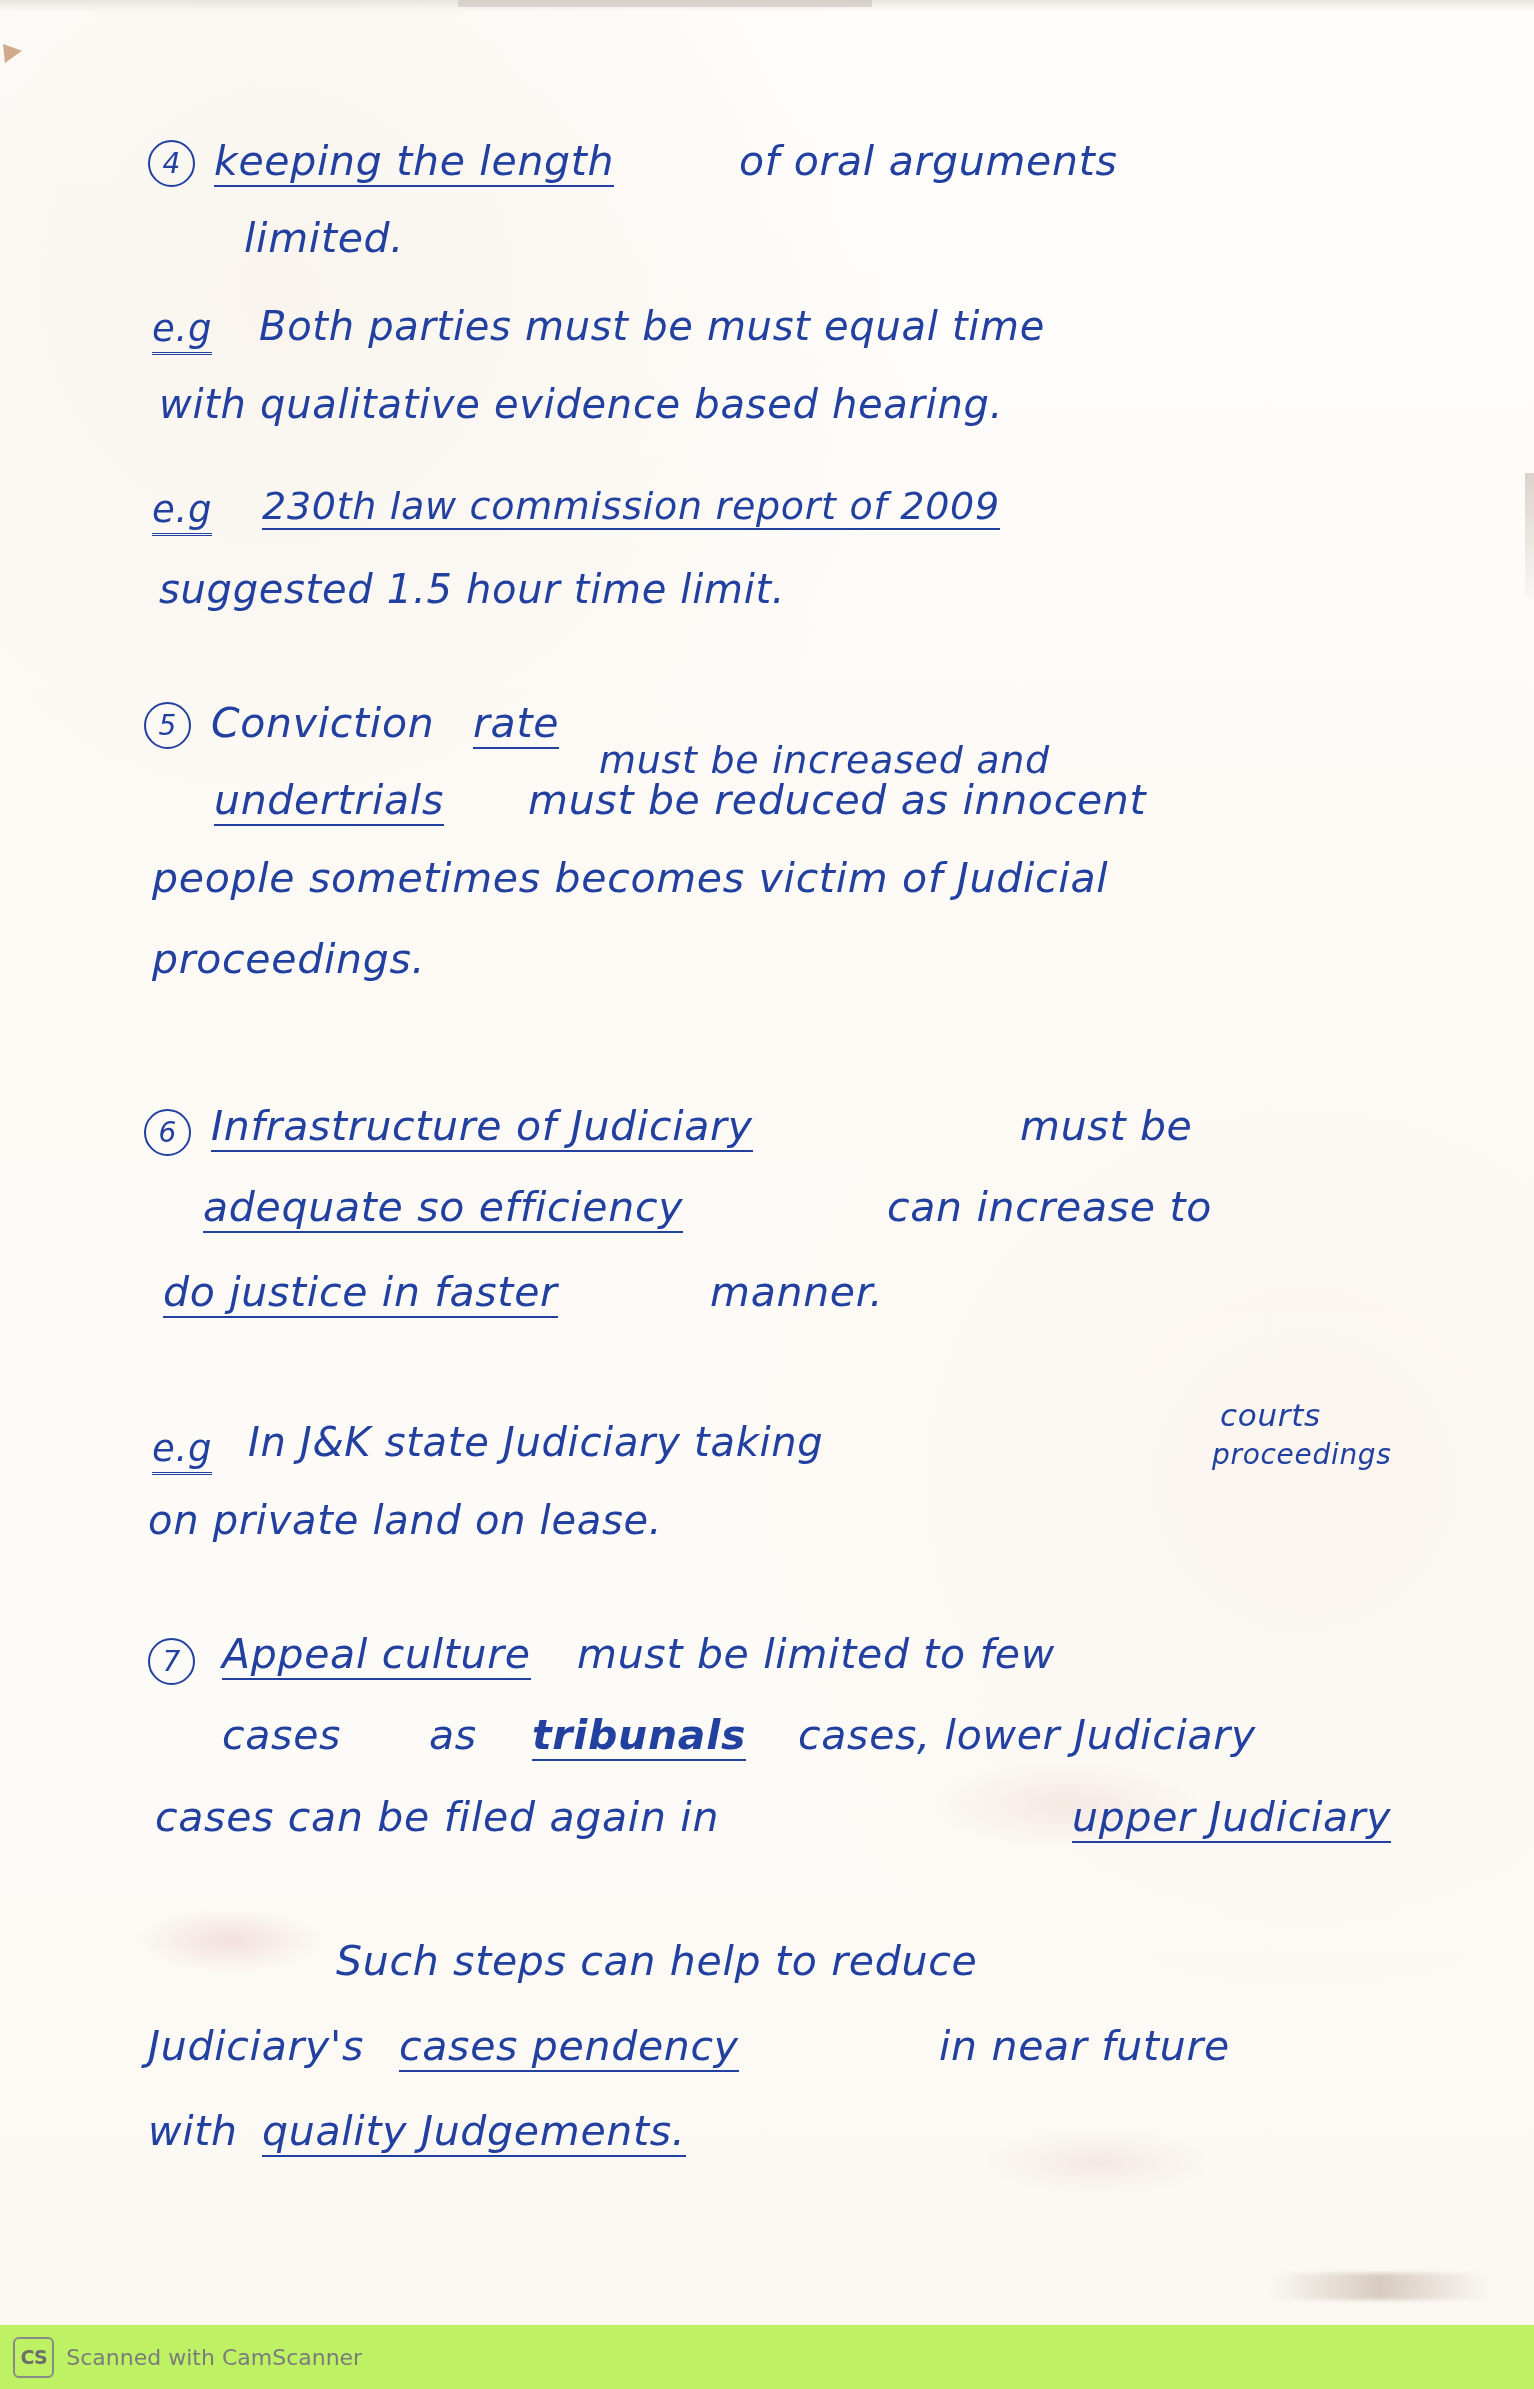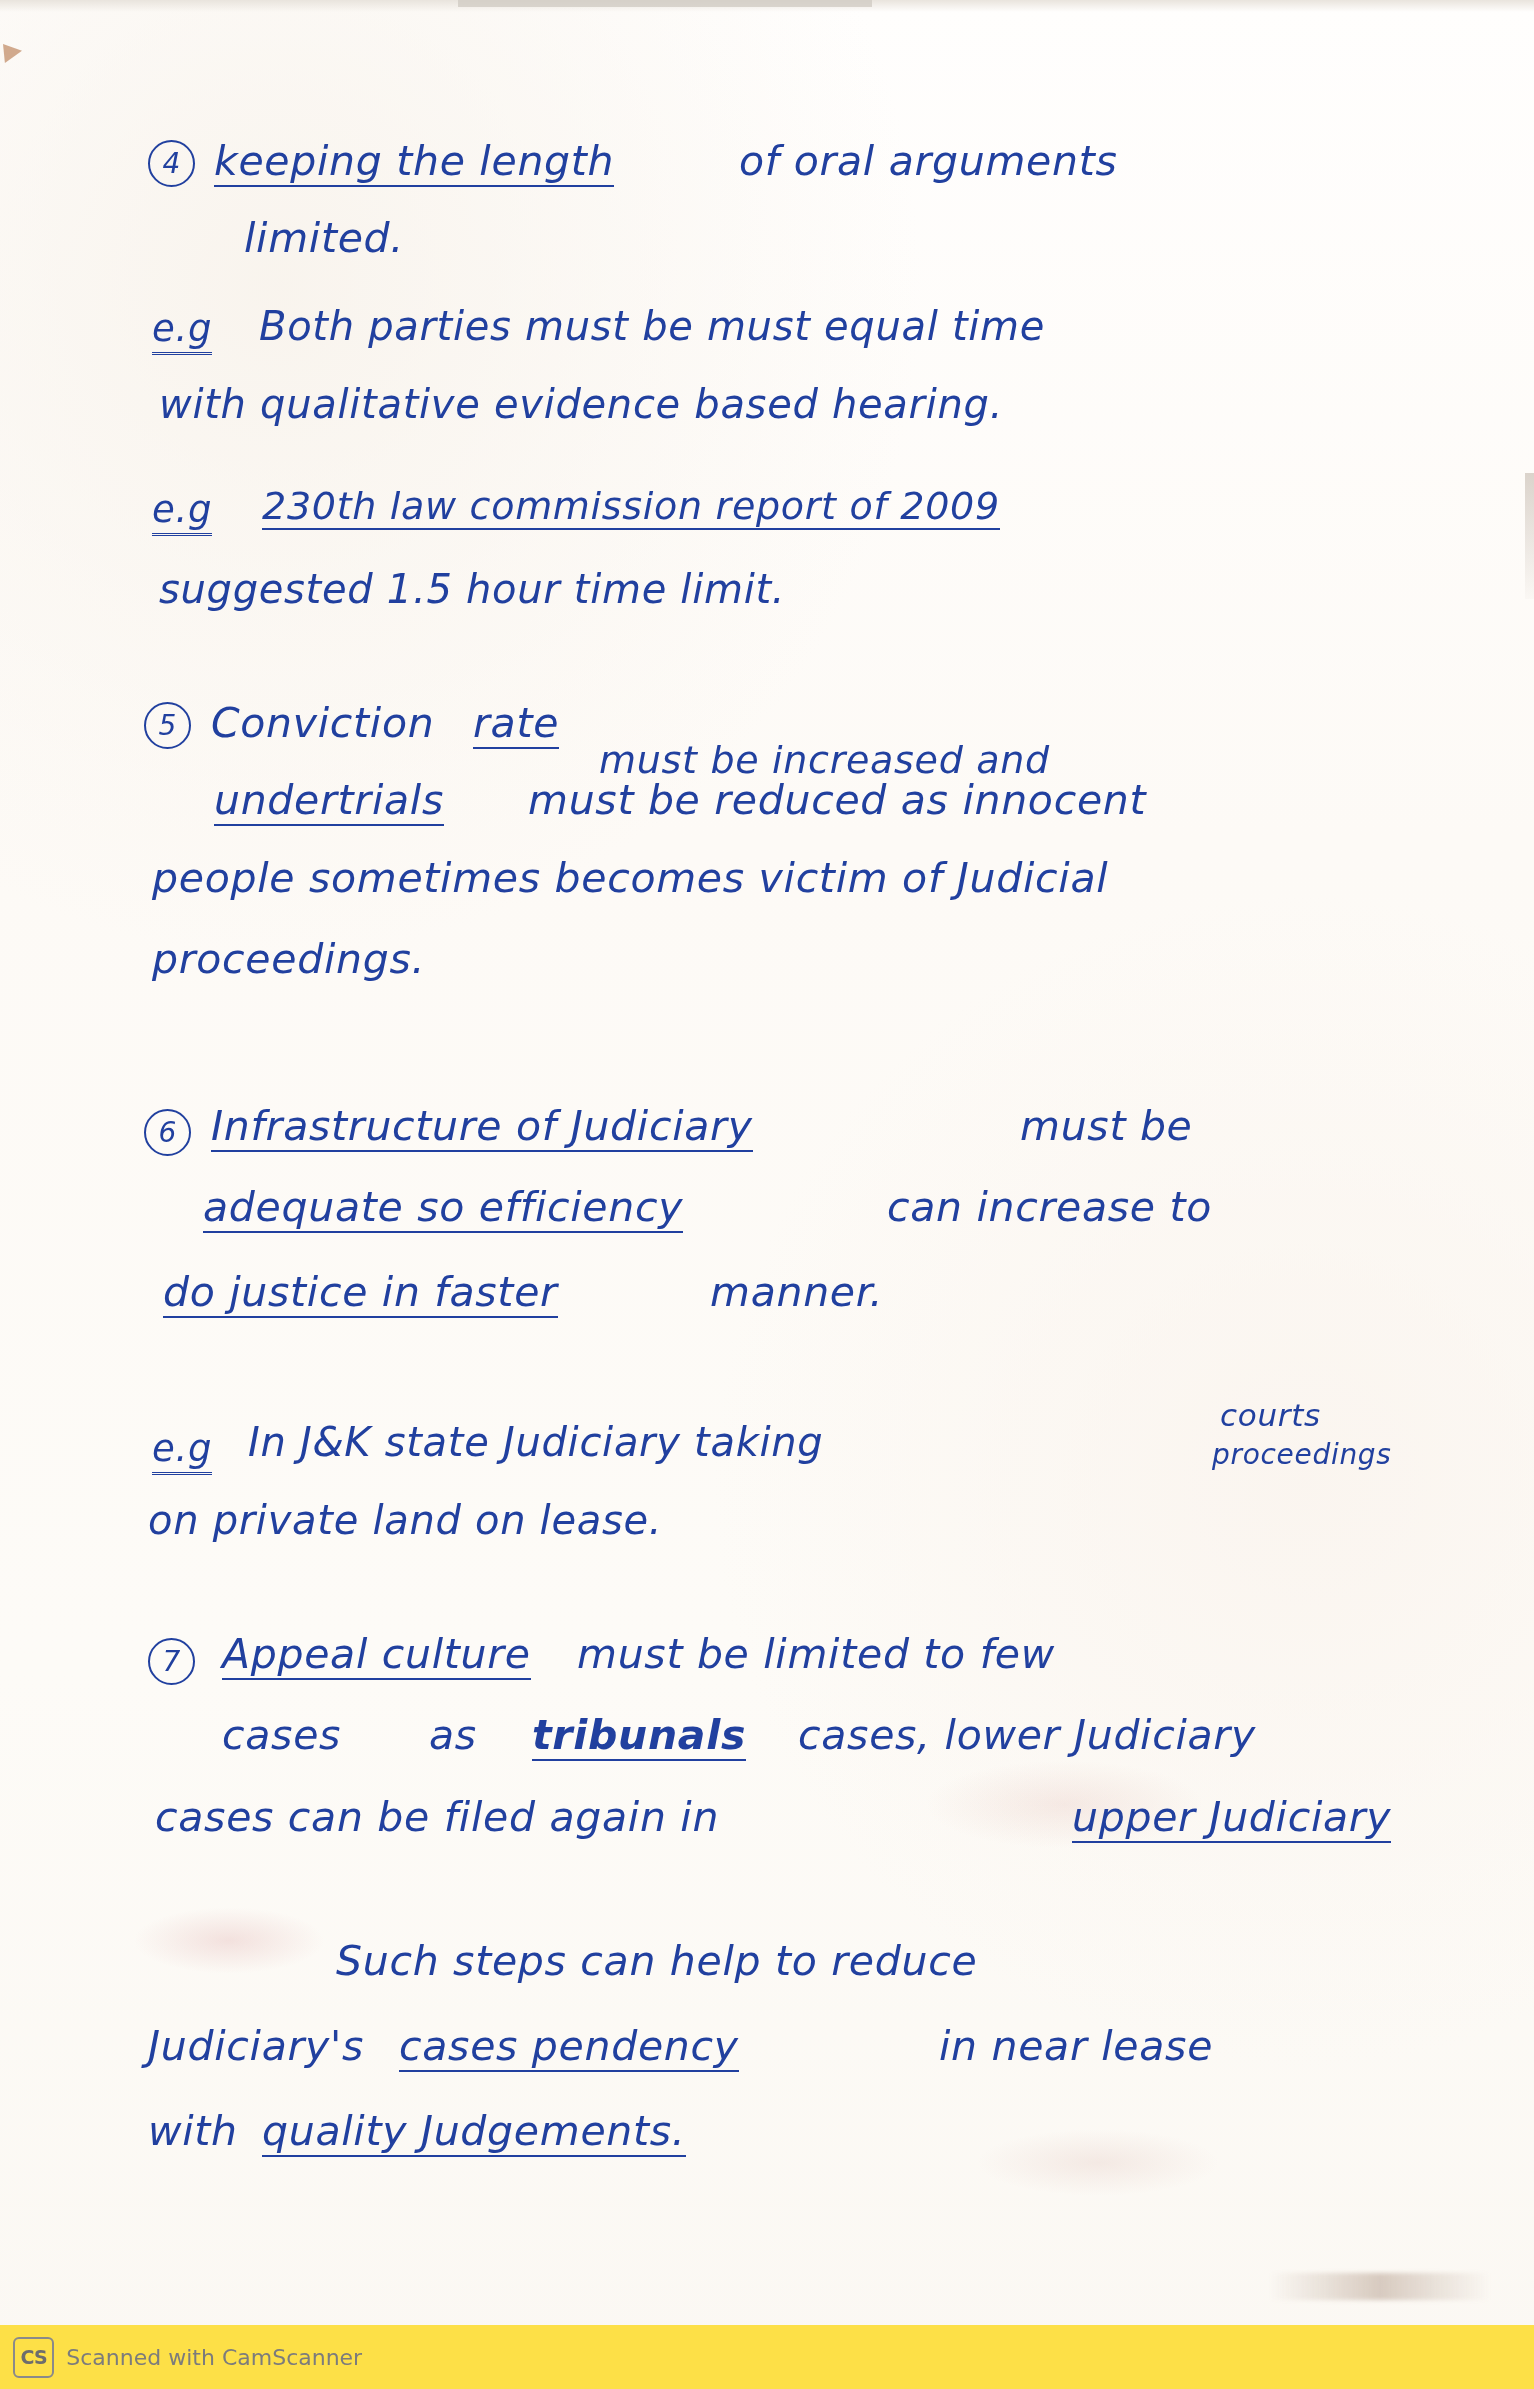--- a/index.html
+++ b/index.html
@@ -148,21 +148,21 @@
     padding-bottom: 1.5px;
   }
 
   
   .footer {
     position: absolute;
     left: 0;
     bottom: 0;
     width: 1535px;
     height: 64px;
-    background: #fde047;
+    background: #bef264;
     display: flex;
     align-items: center;
     padding-left: 13.3px;
     box-sizing: border-box;
   }
   .cs-logo {
     width: 37px;
     height: 37px;
     border: 2.2px solid #8a8a8a;
     border-radius: 6px;
@@ -241,21 +241,21 @@
     <div class="hw" style="left:222px; top:1711px; font-size:41px;">cases</div>
     <div class="hw" style="left:429px; top:1711px; font-size:41px;">as</div>
     <div class="hw ul" style="left:532px; top:1711px; font-size:41px;font-weight:bold;">tribunals</div>
     <div class="hw" style="left:798px; top:1711px; font-size:41px;">cases, lower Judiciary</div>
     <div class="hw" style="left:155px; top:1793px; font-size:41px;">cases can be filed again in</div>
     <div class="hw" style="left:336px; top:1937px; font-size:41px;">Such steps can help to reduce</div>
 
     <div class="hw ul" style="left:1072px; top:1793px; font-size:41px;">upper Judiciary</div>
     <div class="hw" style="left:148px; top:2022px; font-size:41px;">Judiciary's</div>
     <div class="hw ul" style="left:399px; top:2022px; font-size:41px;">cases pendency</div>
-    <div class="hw" style="left:939px; top:2022px; font-size:41px;">in near lease</div>
+    <div class="hw" style="left:939px; top:2022px; font-size:41px;">in near future</div>
     <div class="hw" style="left:148px; top:2107px; font-size:41px;">with</div>
     <div class="hw ul" style="left:262px; top:2107px; font-size:41px;">quality Judgements.</div>
 
   </div>
 
   <div class="footer">
     <div class="cs-logo">CS</div>
     <div class="cs-text">Scanned with CamScanner</div>
   </div>
 </div>

